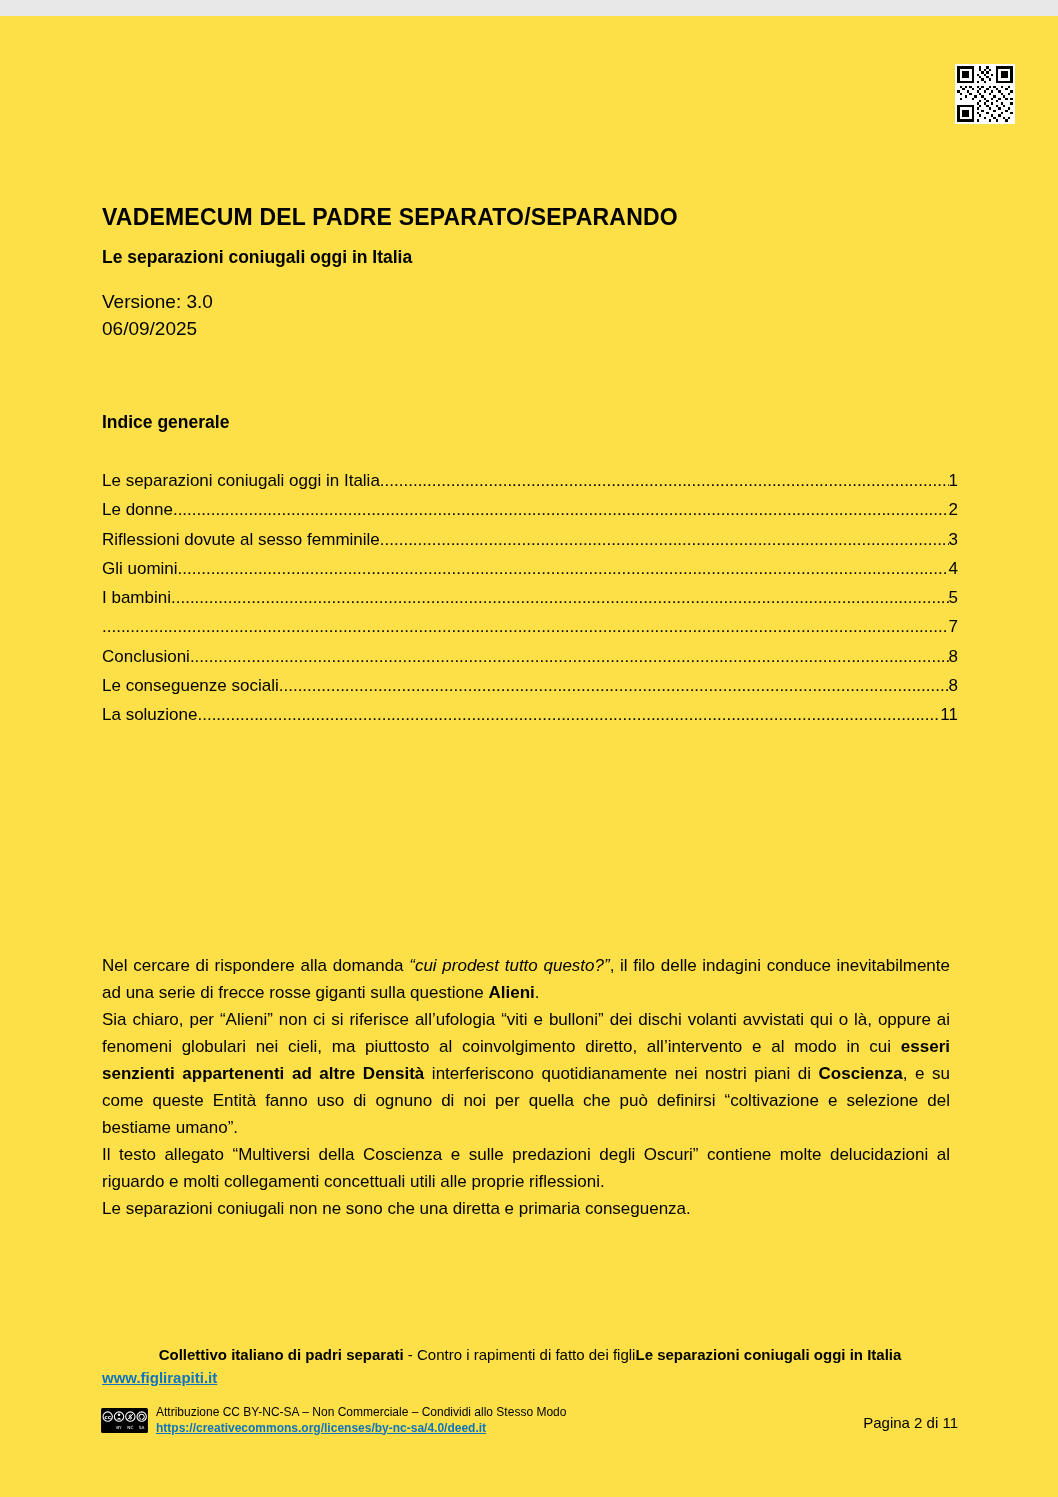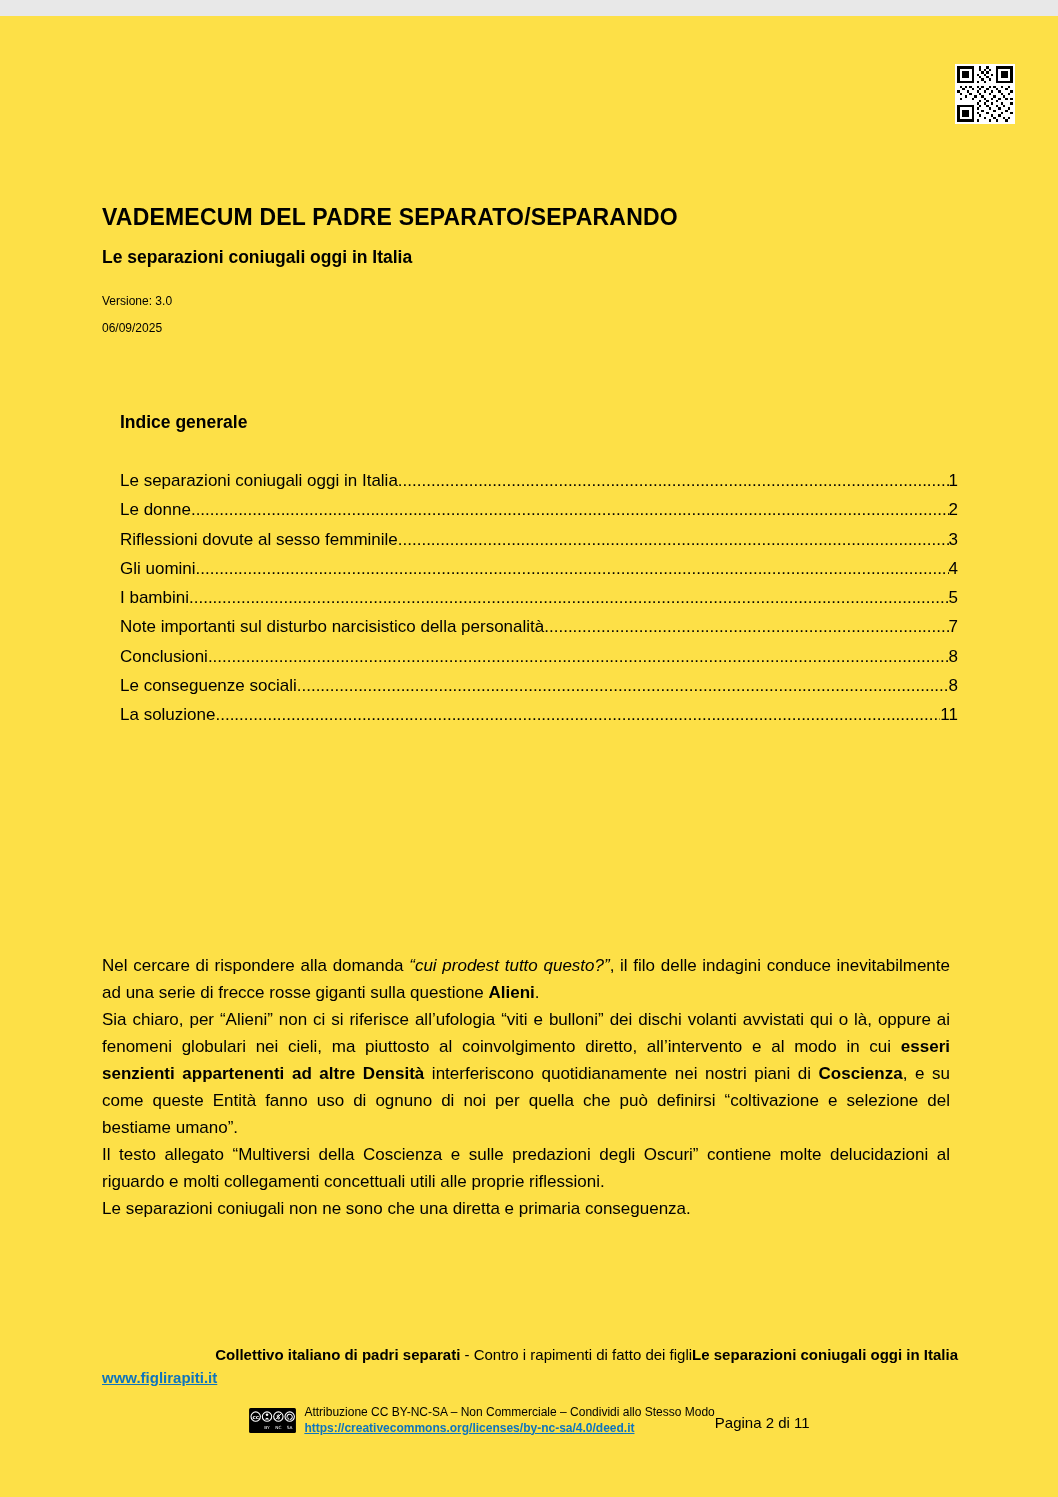--- a/index.html
+++ b/index.html
@@ -11,44 +11,44 @@
     font-family:"Liberation Sans","DejaVu Sans",sans-serif;
     color:#000;
     overflow:hidden;
   }
   
   .qr{position:absolute;top:48px;right:43px;width:60px;height:60px;}
   
   .doc-header{position:absolute;left:102px;right:100px;top:188px;}
   .doc-title{margin:0;font-size:23px;font-weight:bold;letter-spacing:.2px;}
   .doc-subtitle{margin:16px 0 0 0;font-size:17.5px;font-weight:bold;}
-  .doc-meta{margin:20px 0 0 0;font-size:12px;line-height:27px;}
+  .doc-meta{margin:20px 0 0 0;font-size:19px;line-height:27px;}
   .doc-meta div{margin:0;}
   
-  .toc{position:absolute;left:120px;right:100px;top:396px;}
+  .toc{position:absolute;left:102px;right:100px;top:396px;}
   .toc-heading{margin:0 0 34px 0;font-size:17.5px;font-weight:bold;line-height:20px;}
   .toc-row{display:flex;align-items:baseline;font-size:17px;line-height:29.3px;cursor:pointer;}
   .toc-label{flex:0 0 auto;white-space:nowrap;}
   .toc-dots{flex:1 1 auto;overflow:hidden;white-space:nowrap;}
   .toc-dots::after{content:"....................................................................................................................................................................................................................................";}
   .toc-page{flex:0 0 auto;}
   
   .body-text{position:absolute;left:102px;right:108px;top:936px;font-size:17px;line-height:27px;text-align:justify;}
   .body-text p{margin:0;}
   .italic{font-style:italic;}
   .bold{font-weight:bold;}
   
   .footer{position:absolute;left:102px;right:100px;top:1328px;font-size:15px;line-height:22px;}
-  .footer-row1{display:flex;justify-content:flex-end;align-items:baseline;}
+  .footer-row1{display:flex;justify-content:center;align-items:baseline;}
   .footer-left{white-space:nowrap;}
   .footer-right{font-weight:bold;white-space:nowrap;}
   a.link{color:#0e74bd;text-decoration:underline;cursor:pointer;font-weight:bold;}
   .footer-site{margin-top:1px;}
   
-  .license-row{position:absolute;left:93px;right:100px;top:1389px;display:flex;justify-content:center;align-items:flex-start;padding-left:8px;}
+  .license-row{position:absolute;left:93px;right:100px;top:1389px;display:flex;justify-content:space-between;align-items:flex-start;padding-left:8px;}
   .license-left{display:flex;align-items:flex-start;}
   .cc-badge{flex:0 0 auto;margin-top:3px;}
   .license-text{margin-left:8px;font-size:12px;line-height:15.5px;}
   .page-indicator{font-size:15px;margin-top:9px;white-space:nowrap;}
 </style>
 </head>
 <body>
 
 <div class="page">
 
@@ -103,21 +103,20 @@
       <span class="toc-label">Gli uomini</span>
       <span class="toc-dots"></span>
       <span class="toc-page">4</span>
     </div>
     <div class="toc-row">
       <span class="toc-label">I bambini</span>
       <span class="toc-dots"></span>
       <span class="toc-page">5</span>
     </div>
     <div class="toc-row">
-      <span class="toc-label">Note importanti sul disturbo narcisistico della personalità</span>
       <span class="toc-dots"></span>
       <span class="toc-page">7</span>
     </div>
     <div class="toc-row">
       <span class="toc-label">Conclusioni</span>
       <span class="toc-dots"></span>
       <span class="toc-page">8</span>
     </div>
     <div class="toc-row">
       <span class="toc-label">Le conseguenze sociali</span>

